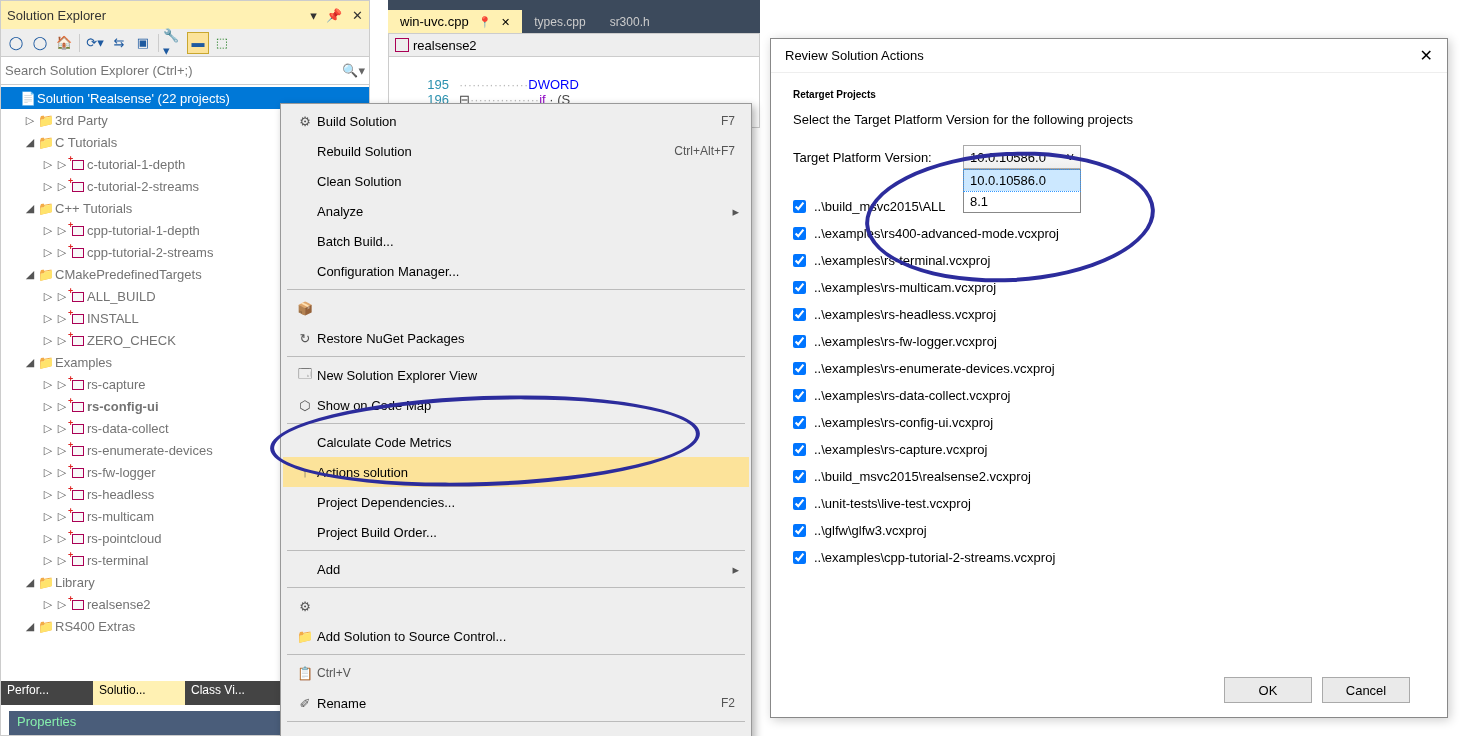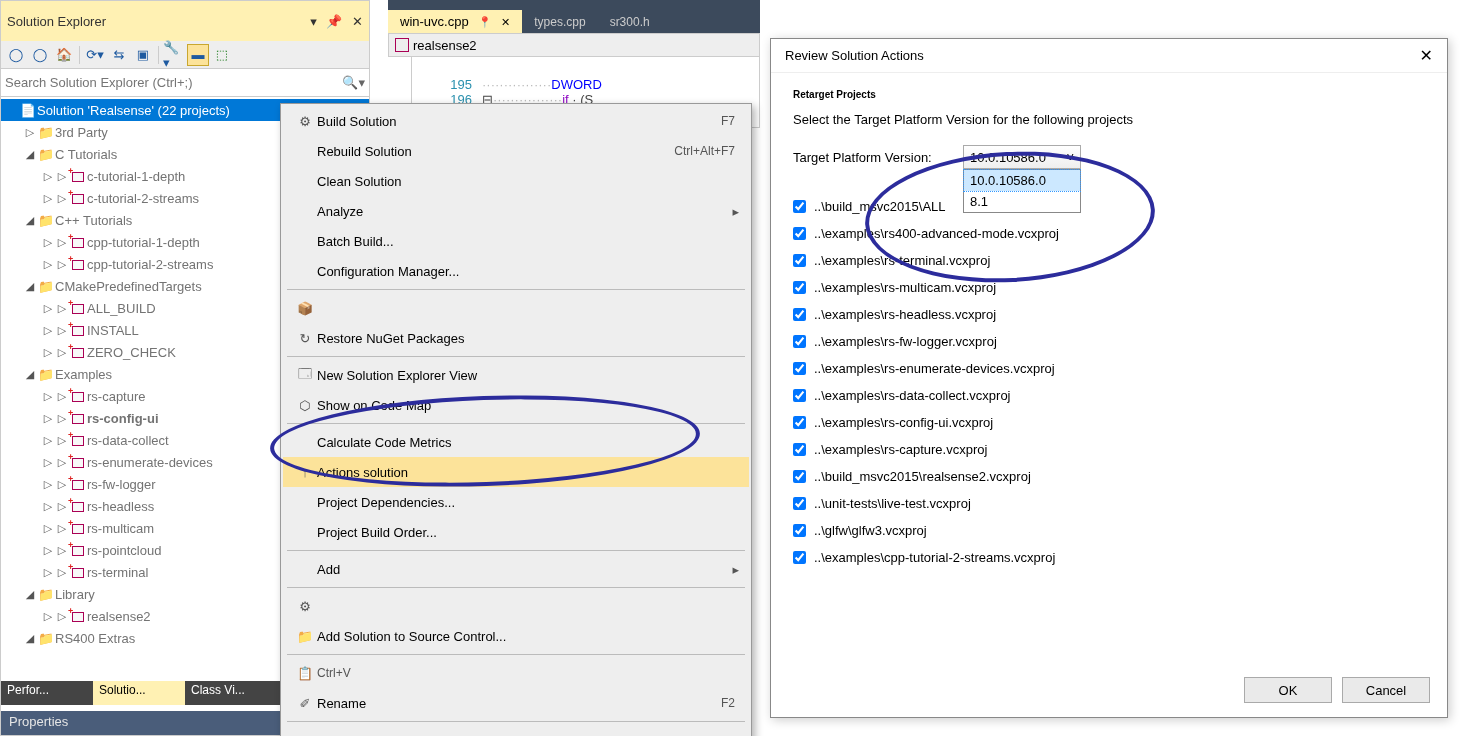--- a/index.html
+++ b/index.html
@@ -1,20 +1,20 @@
 <!DOCTYPE html>
 <html><head>
 <meta charset="utf-8">
 <style>
 * { box-sizing: border-box; margin: 0; padding: 0; font-family: "Segoe UI", Tahoma, sans-serif; font-size: 13px; }
 body { background: #fff; width: 1468px; height: 736px; position: relative; overflow: hidden; }
 
 
 .sol-panel { position: absolute; left: 0; top: 0; width: 370px; height: 736px; background: #fff; border: 1px solid #ccc; }
-.sol-title { background: #fff1b3; height: 40px; display: flex; align-items: center; padding: 0 6px; }
+.sol-title { background: #fff1b3; height: 28px; display: flex; align-items: center; padding: 0 6px; }
 .sol-title .t { flex: 1; color: #333; }
 .sol-title .icons span { margin-left: 6px; color: #333; cursor: pointer; }
 .sol-toolbar { height: 28px; background: #eee; display: flex; align-items: center; padding: 0 4px; gap: 2px; border-bottom: 1px solid #ccc; }
 .tbtn { width: 22px; height: 22px; display: inline-flex; align-items: center; justify-content: center; color: #1e5aa0; cursor: pointer; }
 .tbtn.active { background: #fce39a; border: 1px solid #c9a72f; }
 .sep { width: 1px; height: 18px; background: #ccc; margin: 0 2px; }
 .sol-search { height: 28px; border-bottom: 1px solid #ccc; display: flex; align-items: center; padding: 0 4px; }
 .sol-search input { flex: 1; border: none; outline: none; background: transparent; color: #888; }
 .sol-search .sicon { color: #666; }
 
@@ -28,31 +28,31 @@
 .treelabel.bold { font-weight: bold; }
 
 .folder-y { color: #d7b740; }
 .proj-ico { position: relative; width: 16px; height: 16px; }
 .proj-ico::before { content: ""; position: absolute; left: 2px; top: 4px; width: 10px; height: 8px; border: 1px solid #a05; background: #f8f8f8; }
 .proj-ico::after { content: "+"; position: absolute; left: -2px; top: -2px; font-size: 9px; color: #d22; font-weight: bold; }
 
 .sol-tabs { position: absolute; bottom: 30px; left: 0; right: 0; height: 24px; display: flex; background: #444; }
 .sol-tab { flex: 1; color: #fff; padding: 2px 6px; font-size: 12px; cursor: pointer; overflow: hidden; text-overflow: ellipsis; }
 .sol-tab.active { background: #fff1b3; color: #000; }
-.props-bar { position: absolute; bottom: 0; left: 0; right: 0; height: 24px; background: #4a5d7a; color: #e5e5e5; padding: 3px 8px; }
+.props-bar { position: absolute; bottom: 0; left: 8px; right: 0; height: 24px; background: #4a5d7a; color: #86efac; padding: 3px 8px; }
 
 
 .editor { position: absolute; left: 388px; top: 0; width: 372px; height: 736px; }
 .ed-tabs { height: 33px; background: #3c4a5c; display: flex; align-items: flex-end; }
 .ed-tab { padding: 4px 12px; color: #ccc; font-size: 12px; cursor: pointer; }
 .ed-tab.active { background: #fff1b3; color: #000; position: relative; }
 .ed-tab .pin, .ed-tab .close { margin-left: 6px; font-size: 11px; }
 .ed-crumb { height: 24px; background: #eee; border: 1px solid #ccc; display: flex; align-items: center; padding: 0 6px; font-size: 12px; }
 .ed-crumb .pico { width: 14px; height: 14px; border: 1px solid #a05; margin-right: 4px; display: inline-block; }
-.ed-code { background: #fff; border: 1px solid #ccc; border-top: none; padding: 20px; font-family: Consolas, monospace; font-size: 14px; margin-left: 23px; }
+.ed-code { background: #fff; border: 1px solid #ccc; border-top: none; padding: 20px; font-family: Consolas, monospace; font-size: 14px; }
 .codeline { display: flex; }
 .lineno { width: 50px; text-align: right; color: #2b91af; padding-right: 10px; }
 .codetxt { color: #444; white-space: pre; }
 .kw { color: #0000ff; }
 .ctrl { color: #8f08c4; }
 .dots { color: #bbb; }
 
 
 .ctx-menu { position: absolute; left: 280px; top: 103px; width: 472px; background: #eee; border: 1px solid #999; box-shadow: 3px 3px 8px rgba(0,0,0,0.3); padding: 2px; z-index: 10; }
 .ctx-item { display: flex; align-items: center; height: 30px; padding: 0 10px; cursor: pointer; }
@@ -75,21 +75,21 @@
 .dlg-desc { margin-bottom: 18px; }
 .tpv-row { display: flex; align-items: center; margin-bottom: 14px; position: relative; }
 .tpv-row label { width: 170px; }
 .tpv-select { width: 118px; height: 24px; border: 1px solid #aaa; background: linear-gradient(#fff,#eee); padding: 0 6px; display: flex; align-items: center; justify-content: space-between; cursor: pointer; }
 .tpv-dd { position: absolute; left: 170px; top: 24px; width: 118px; border: 1px solid #888; background: #fff; z-index: 5; }
 .tpv-opt { padding: 3px 6px; cursor: pointer; }
 .tpv-opt.sel { background: #cce8ff; outline: 1px dotted #3399ff; }
 .plist { margin-top: 24px; }
 .prow { display: flex; align-items: center; height: 27px; }
 .prow input[type=checkbox] { margin-right: 8px; }
-.dlg-buttons { position: absolute; bottom: 14px; right: 17px; display: flex; gap: 10px; }
+.dlg-buttons { position: absolute; bottom: 14px; right: 37px; display: flex; gap: 10px; }
 .dlg-btn { width: 88px; height: 26px; background: #eaeaea; border: 1px solid #aaa; cursor: pointer; }
 
 
 .ellipse { position: absolute; border: 4px solid #2c2c9c; border-radius: 50%; pointer-events: none; z-index: 20; }
 .el1 { left: 270px; top: 396px; width: 430px; height: 90px; transform: rotate(-2deg); }
 .el2 { left: 865px; top: 152px; width: 290px; height: 130px; transform: rotate(-3deg); }
 </style>
 </head>
 <body>
 

